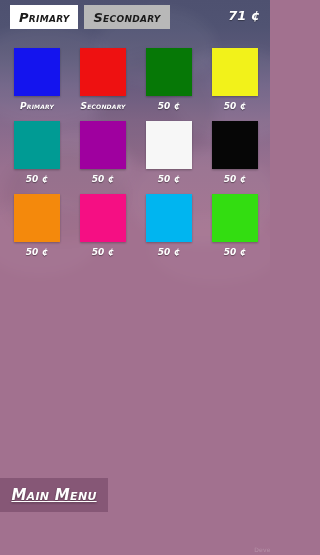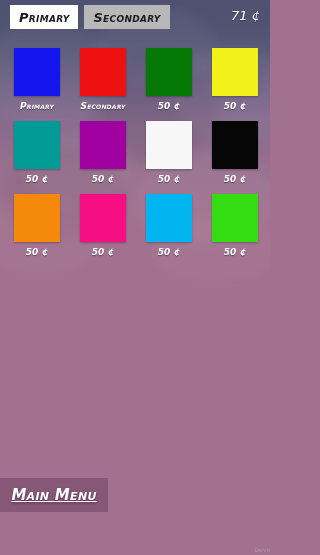--- a/index.html
+++ b/index.html
@@ -91,21 +91,21 @@
     background: #ffffff;
   }
   .tab.inactive {
     background: #b8b8b8;
   }
   .currency {
     position: absolute;
     right: 10px; top: 8px;
     font-family: "DejaVu Sans", sans-serif;
     font-style: italic;
-    font-weight: normal;
+    font-weight: bold;
     font-variant: small-caps;
     font-size: 13px;
     color: #ffffff;
     text-shadow: 0 1px 1px rgba(0,0,0,0.35);
     white-space: nowrap;
   }
 
   
   .grid {
     position: absolute;

